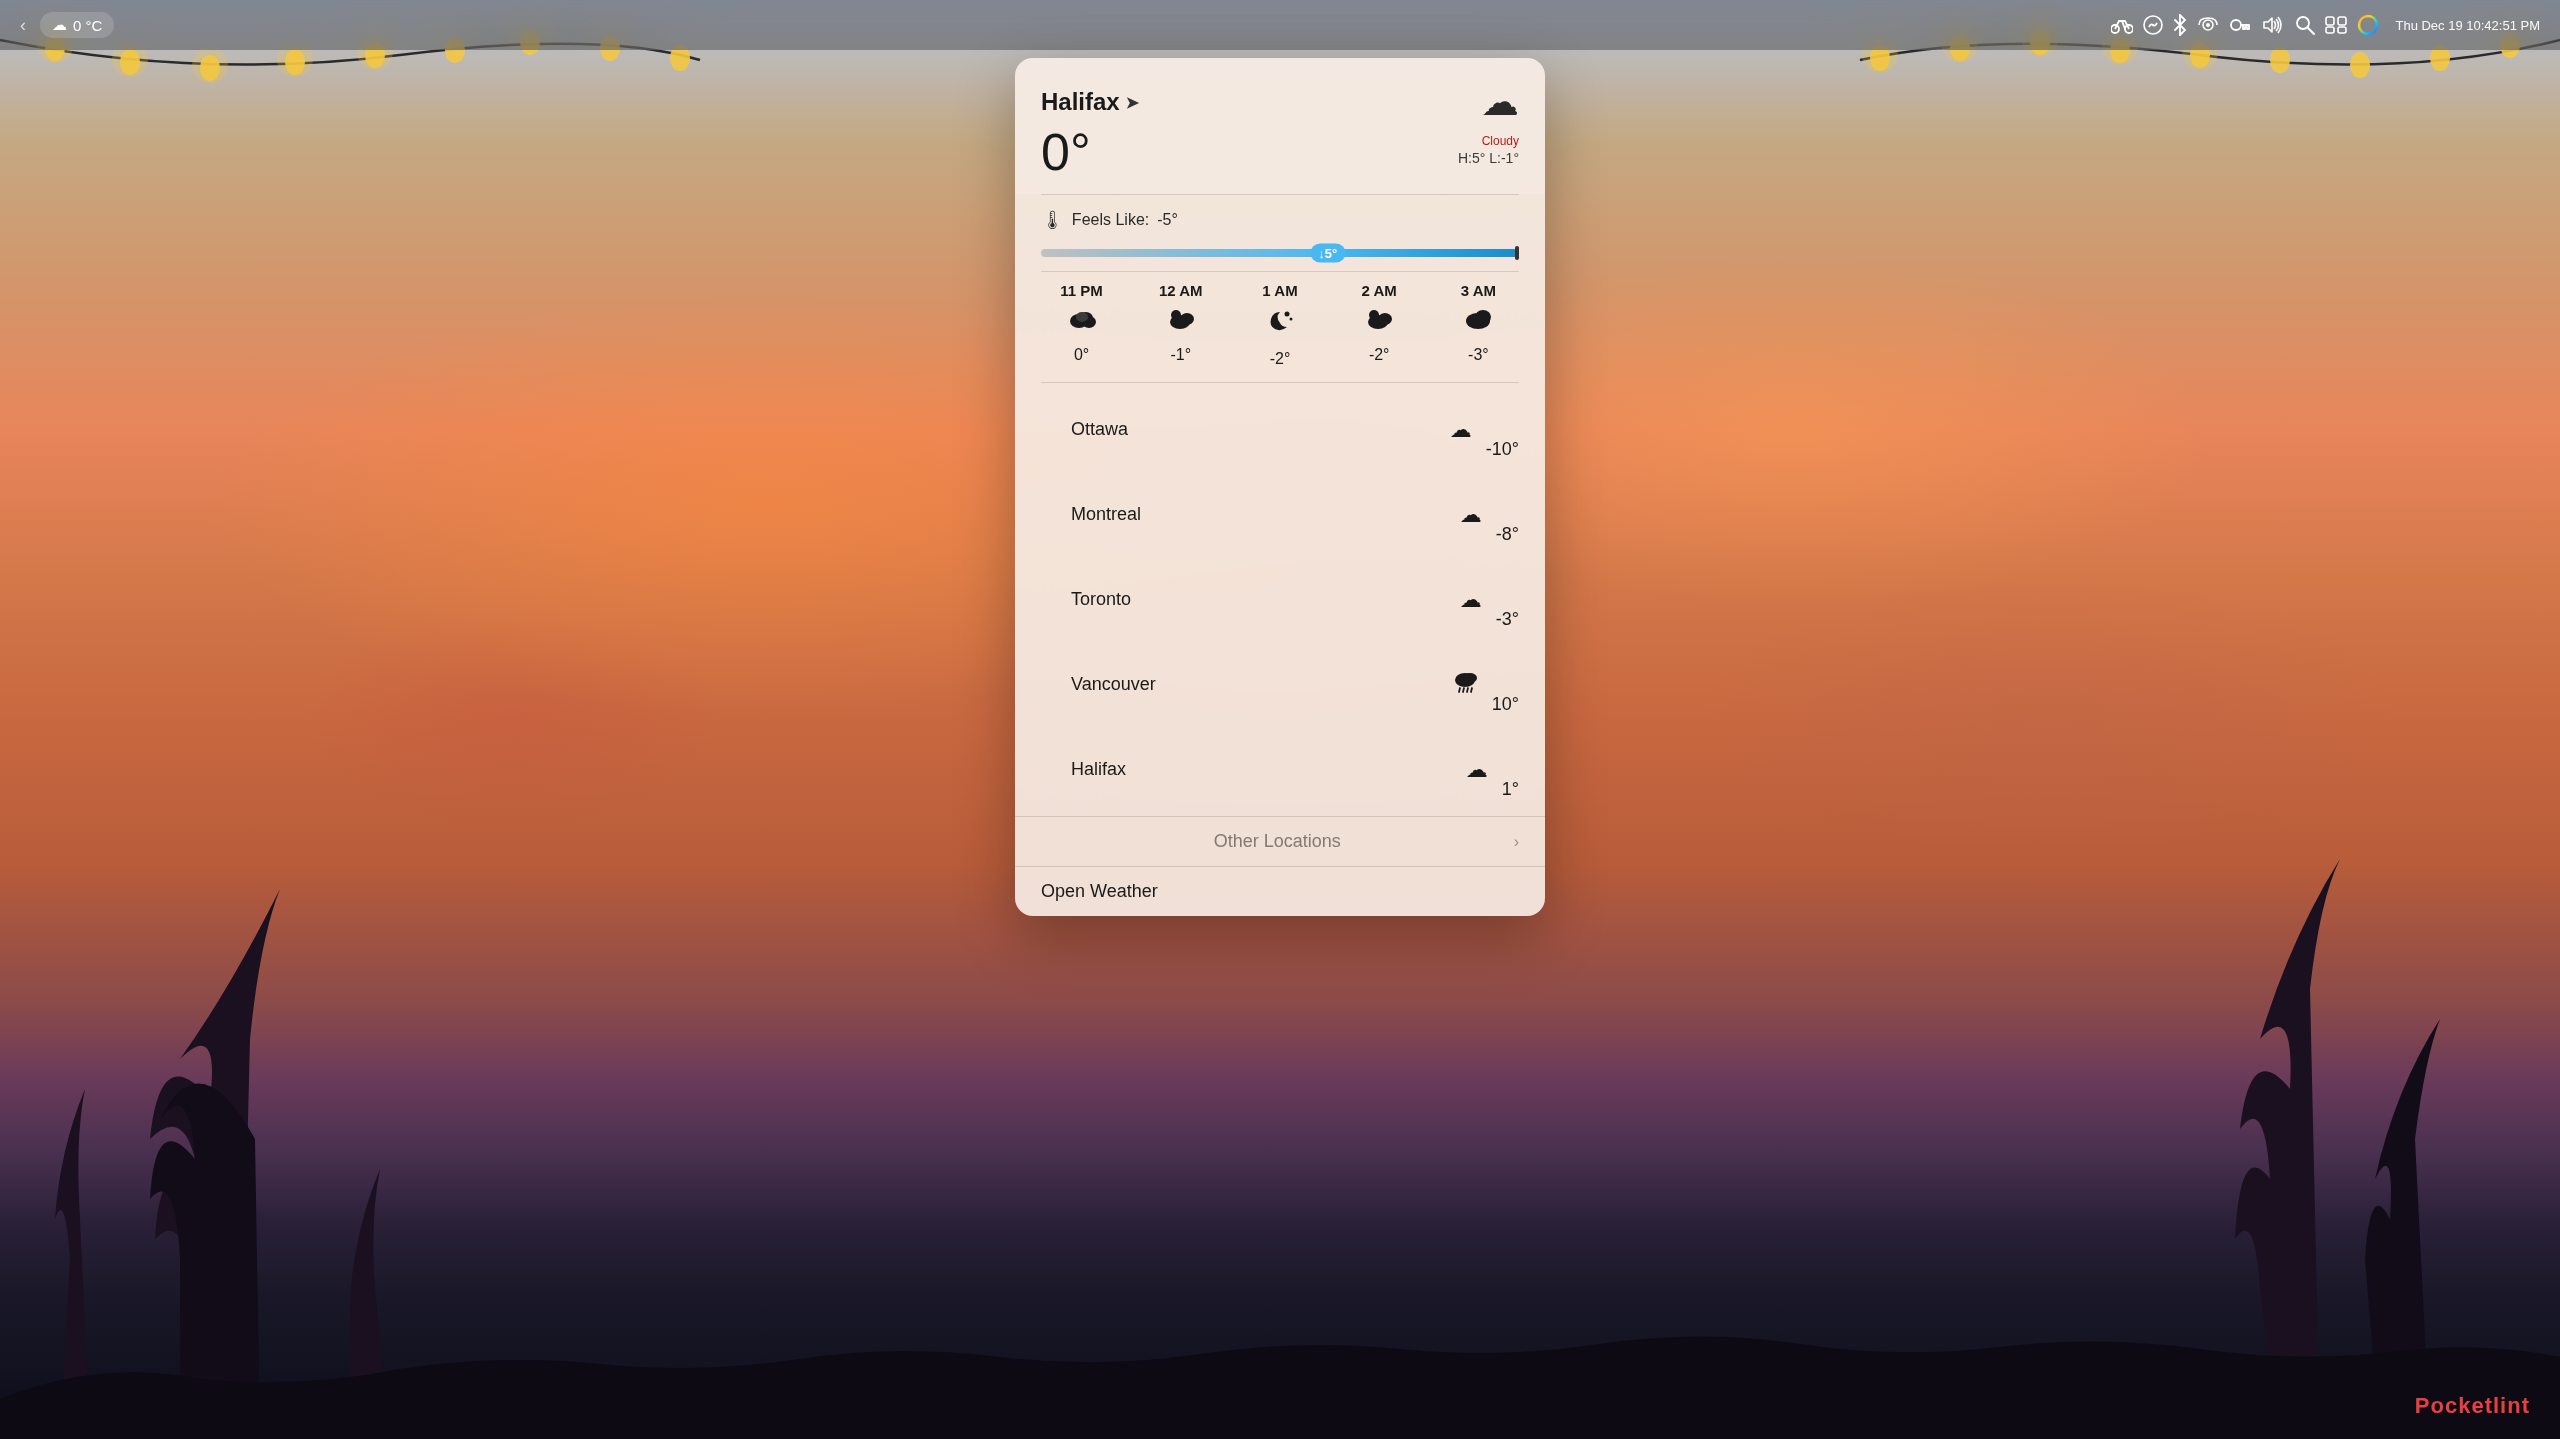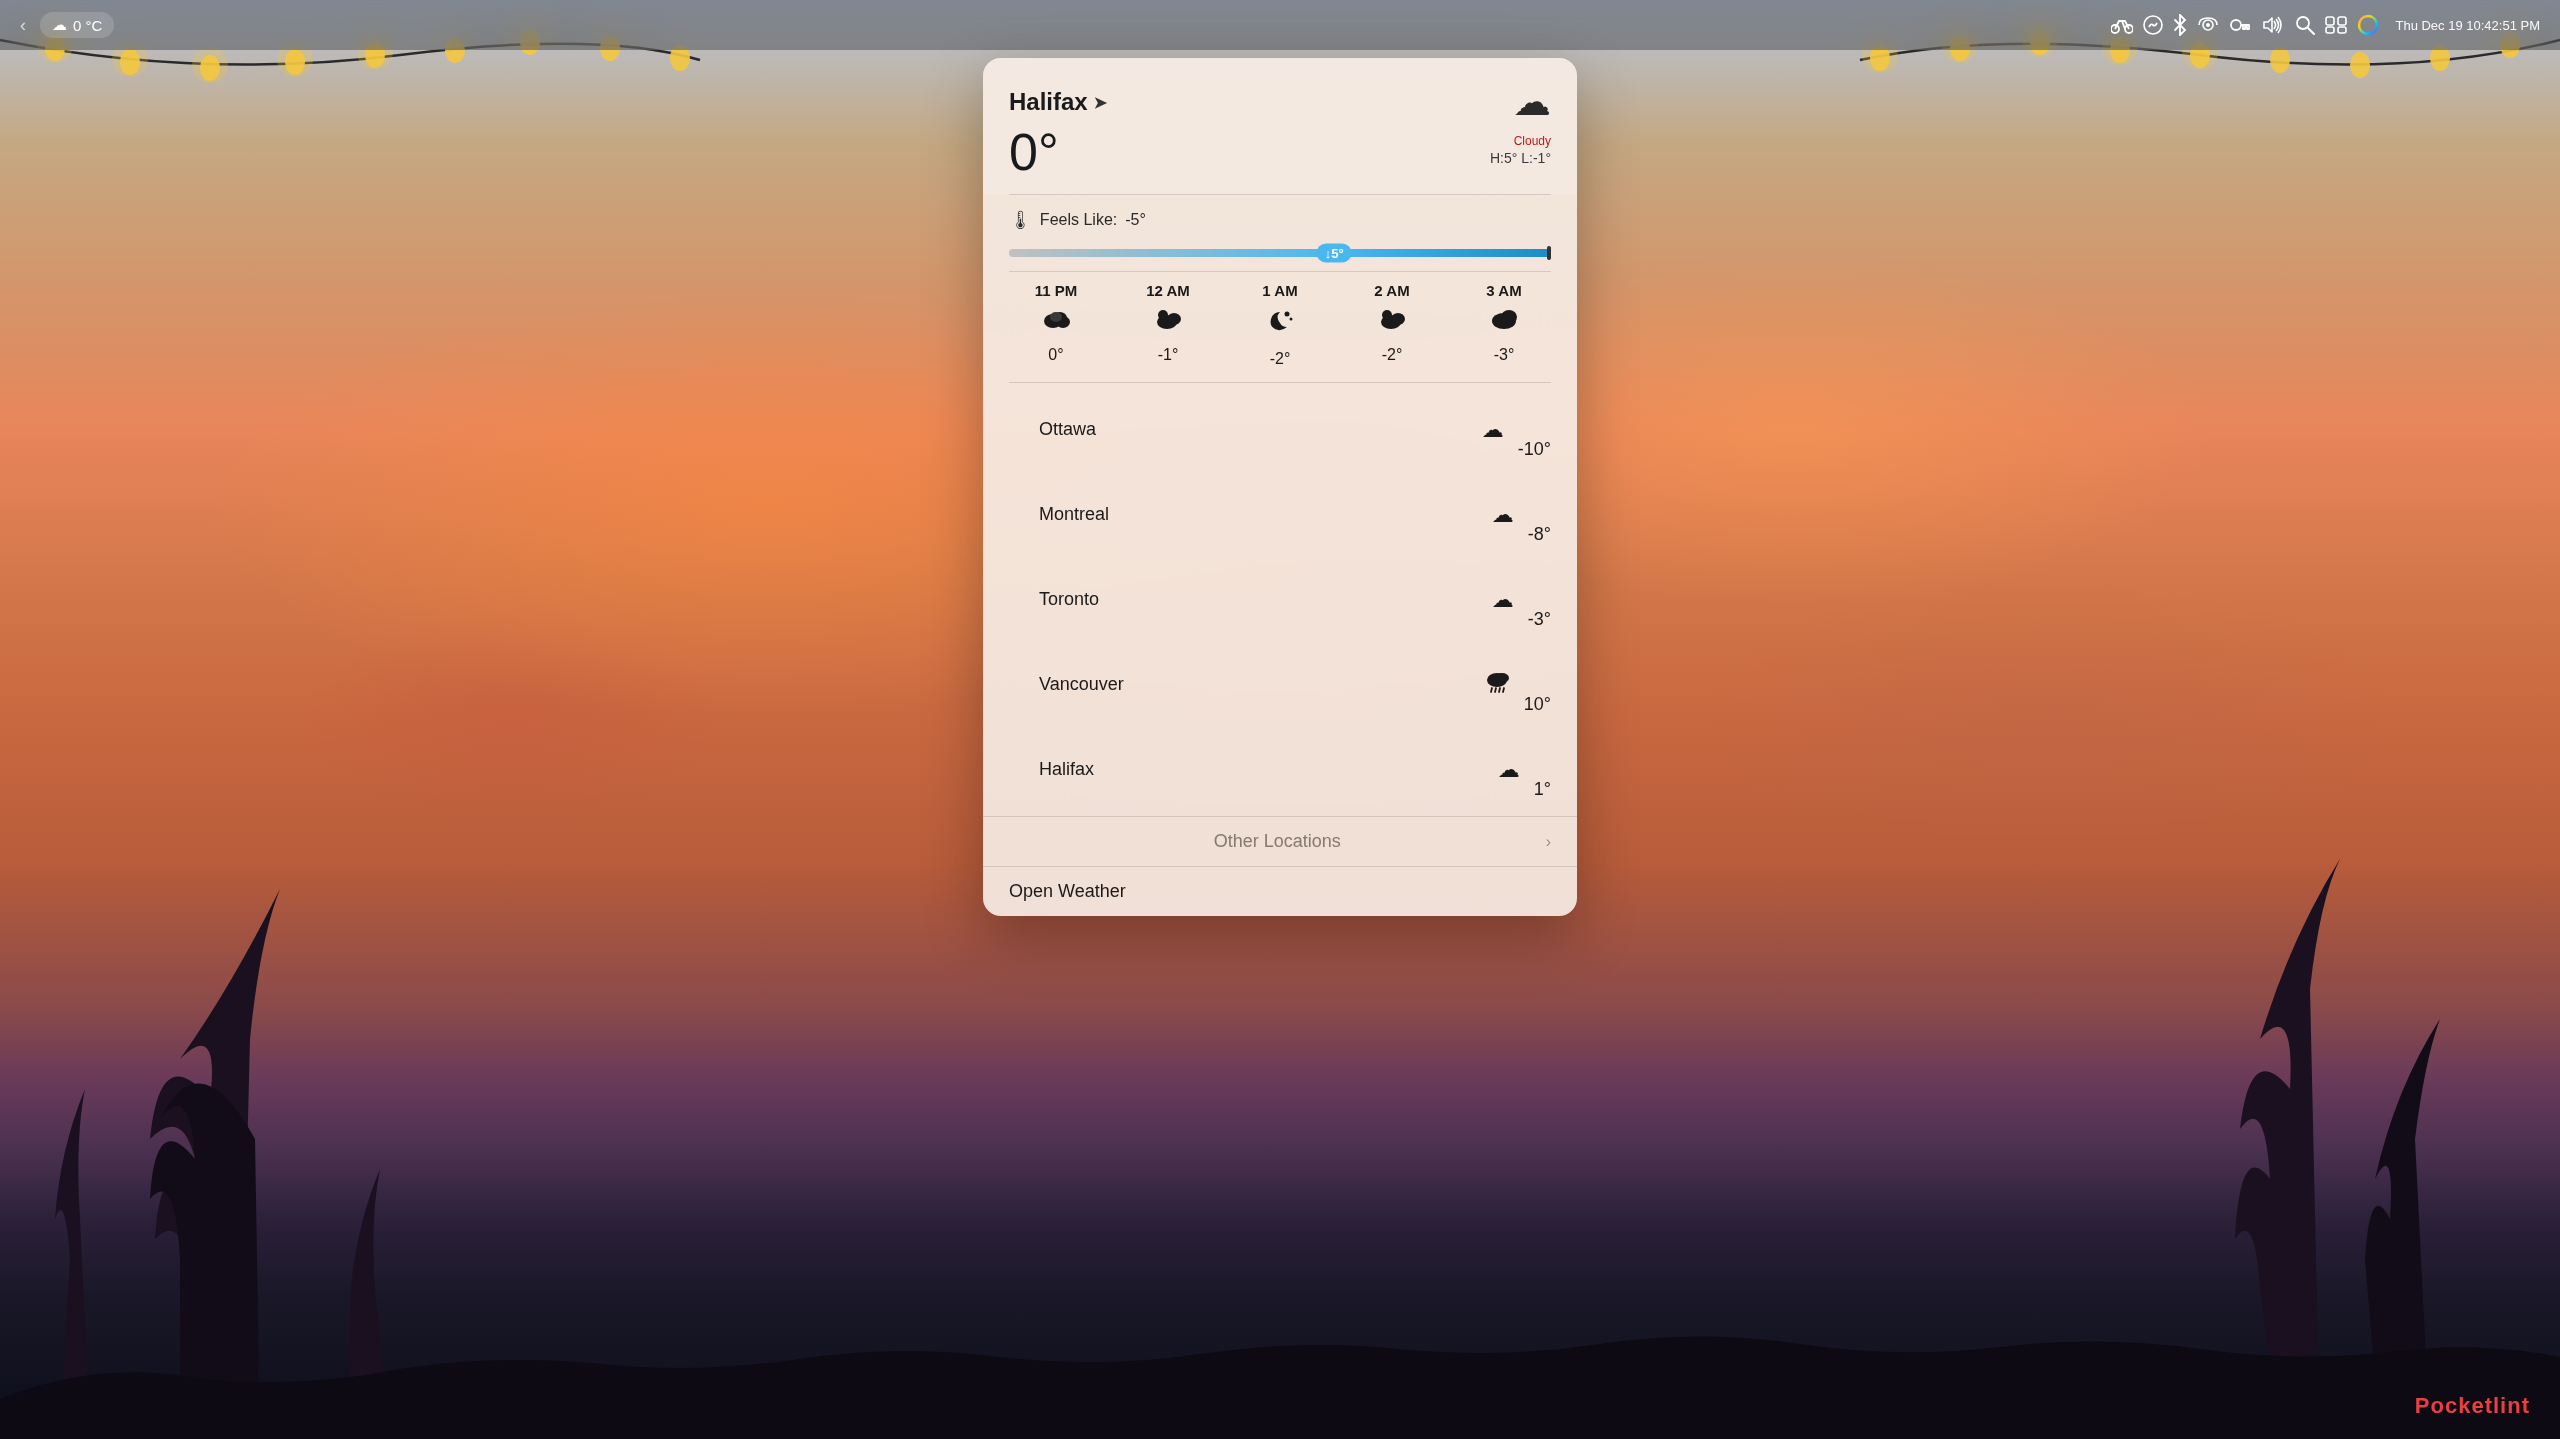--- a/index.html
+++ b/index.html
@@ -138,21 +138,21 @@
       font-size: 18px;
       margin-right: 10px;
     }
 
     
     .weather-popup {
       position: absolute;
       top: 58px;
       left: 50%;
       transform: translateX(-50%);
-      width: 594px;
+      width: 530px;
       background: rgba(245, 235, 228, 0.92);
       backdrop-filter: blur(40px);
       -webkit-backdrop-filter: blur(40px);
       border-radius: 18px;
       overflow: hidden;
       z-index: 200;
       box-shadow: 0 20px 60px rgba(0,0,0,0.3);
     }
 
     

